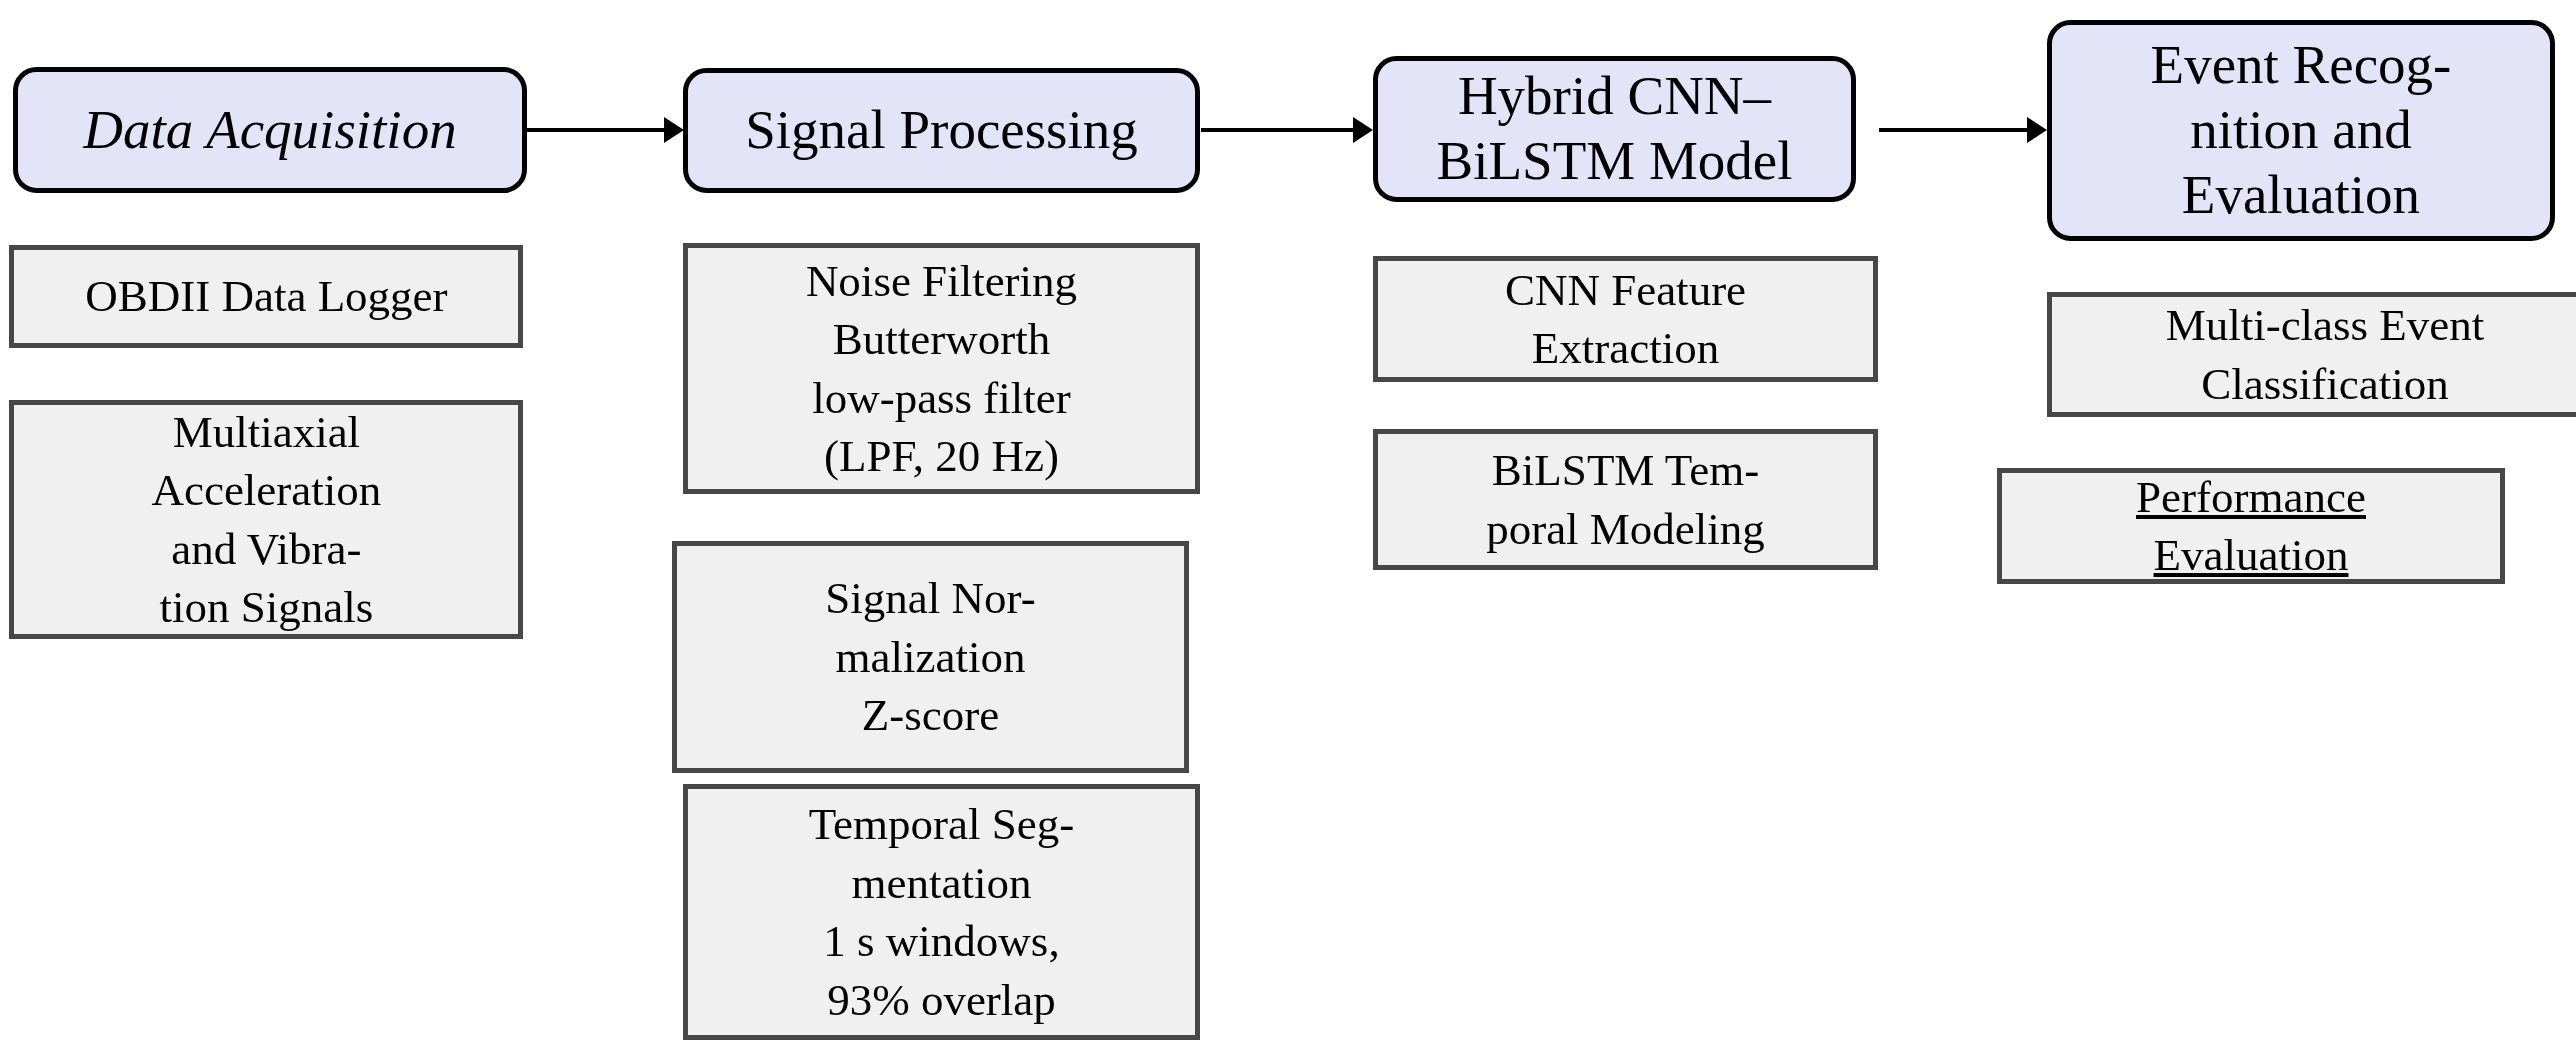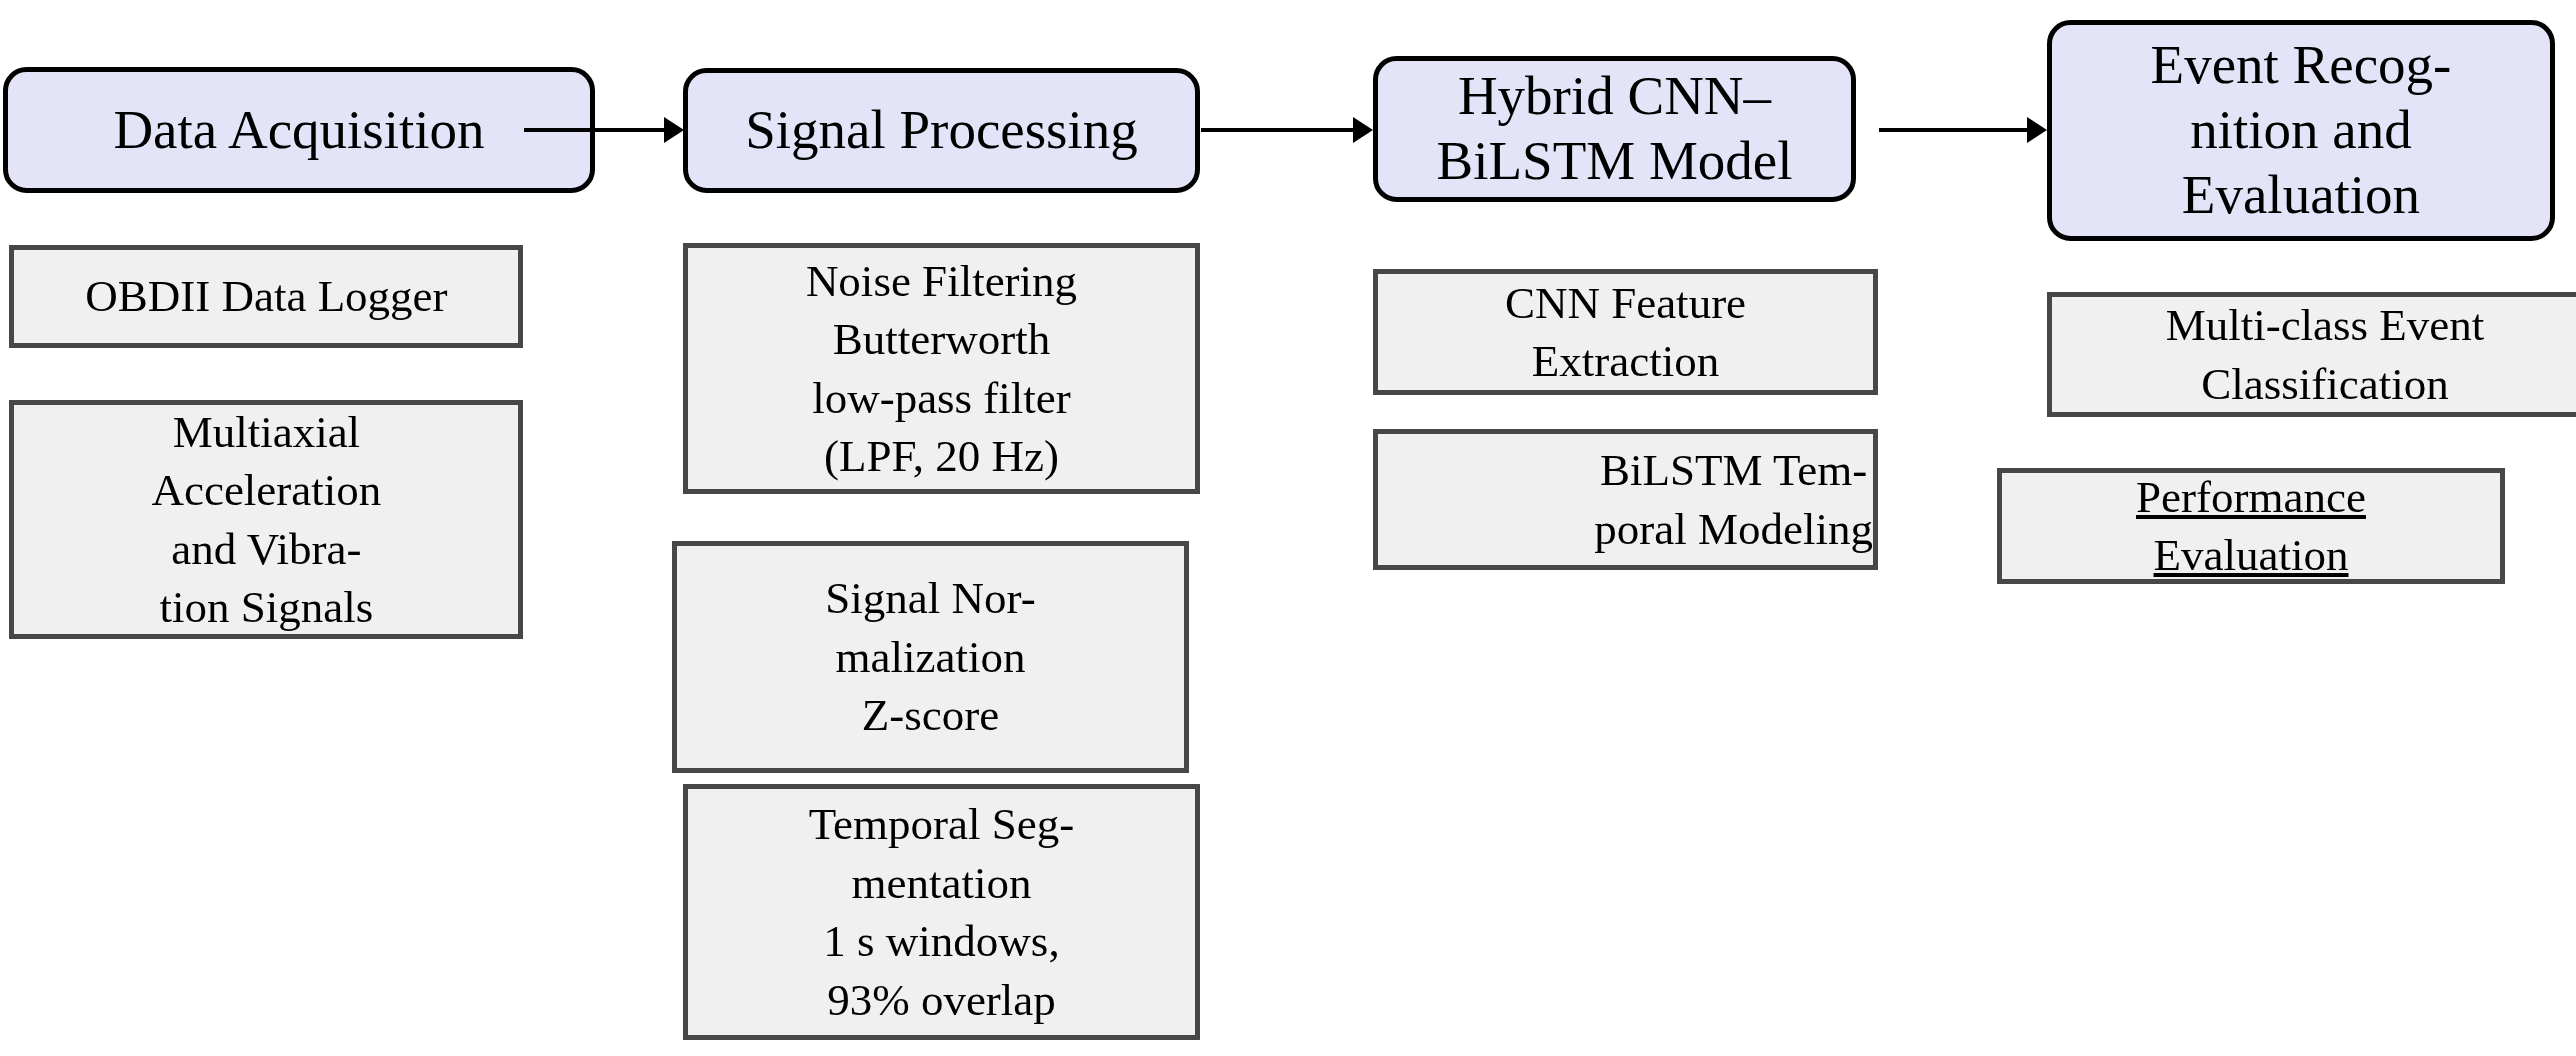--- a/index.html
+++ b/index.html
@@ -46,32 +46,32 @@
     background:var(--arrow);
   }
   .arrow .head{
     position:absolute;right:0;top:-13.3px;
     width:0;height:0;
     border-left:20.4px solid var(--arrow);
     border-top:13.3px solid transparent;
     border-bottom:13.3px solid transparent;
   }
   
-  #h1{left:3px;top:67px;width:592px;height:126px;}
+  #h1{left:13px;top:67px;width:514px;height:126px;font-style:italic;}
   #h2{left:683px;top:68px;width:517px;height:125px;}
   #h3{left:1373px;top:56px;width:483px;height:146px;}
   #h4{left:2047px;top:19.6px;width:508px;height:221px;}
   
   #s11{left:9.4px;top:245px;width:514px;height:103px;}
   #s12{left:9.4px;top:400px;width:514px;height:239px;justify-content:center;}
   #s21{left:683px;top:243px;width:517px;height:251px;justify-content:center;}
   #s22{left:672px;top:541px;width:517px;height:232px;}
   #s23{left:683px;top:784px;width:517px;height:256px;}
-  #s31{left:1373px;top:256px;width:505px;height:126px;margin-top:13px;}
-  #s32{left:1373px;top:429px;width:505px;height:141px;justify-content:flex-end;}
+  #s31{left:1373px;top:256px;width:505px;height:126px;}
+  #s32{left:1373px;top:429px;width:505px;height:141px;}
   #s41{left:2047px;top:292px;width:556px;height:125px;}
   #s42{left:1997px;top:468px;width:508px;height:116px;text-decoration:underline;}
   
   #a1{left:524px;top:130px;width:160px;}
   #a2{left:1201px;top:130px;width:172px;}
   #a3{left:1879px;top:130px;width:168px;}
 </style>
 </head>
 <body>
 

